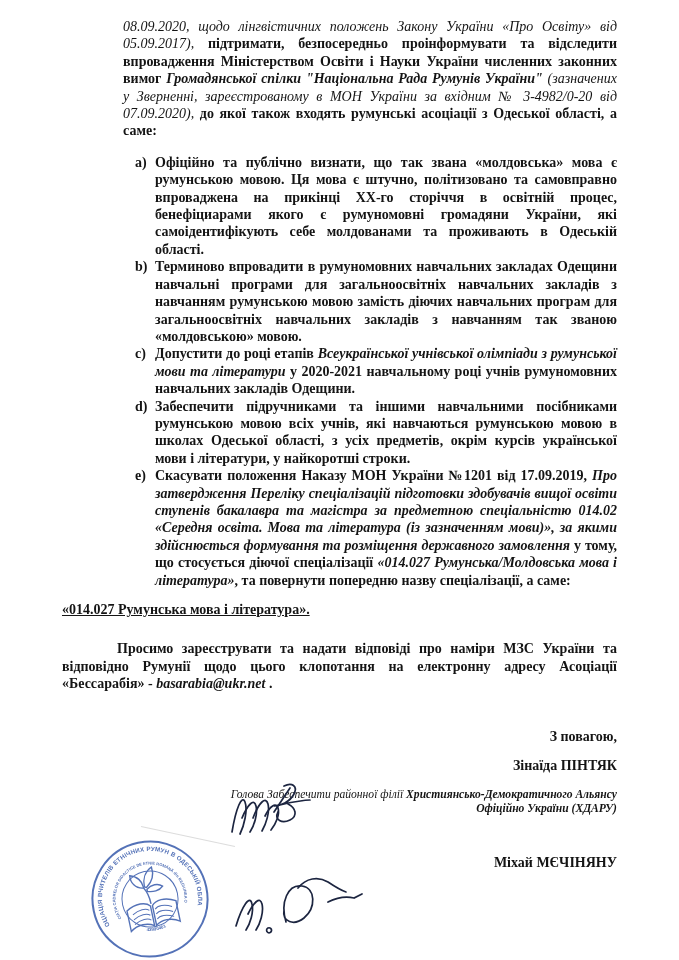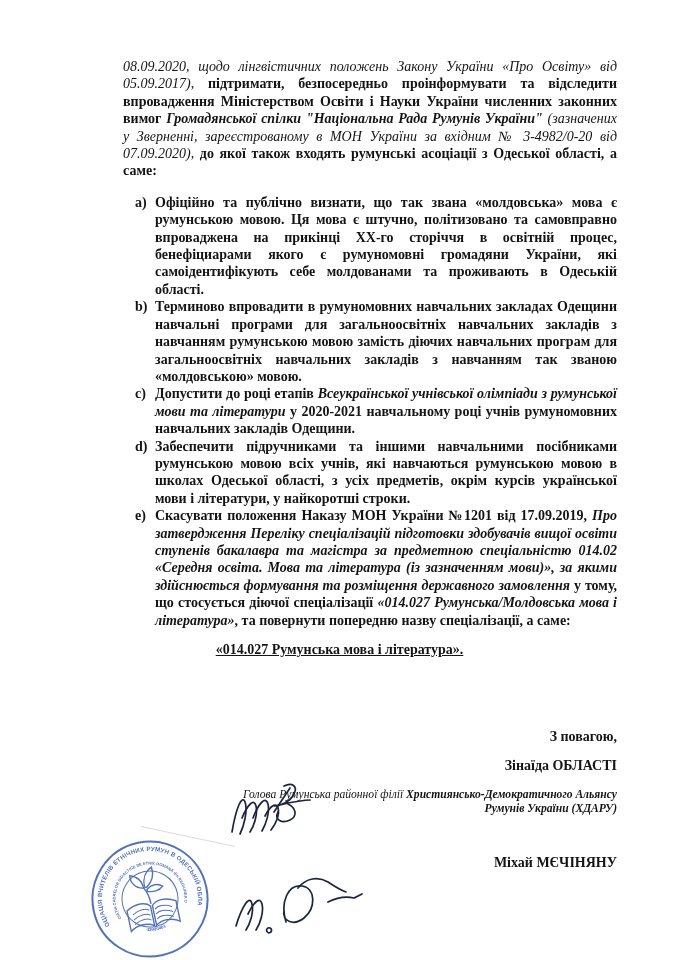--- a/index.html
+++ b/index.html
@@ -6,21 +6,21 @@
   .page{
     position:relative;
     width:679px;height:960px;
     background:#ffffff;
     overflow:hidden;
     font-family:"Liberation Serif","DejaVu Serif",serif;
     color:#141414;
     font-size:14px;
     line-height:17.4px;
   }
-  .content{padding:58px 62px 0 62px;}
+  .content{padding:18px 62px 0 62px;}
   .st-b{font-weight:bold;}
   .st-i{font-style:italic;}
   .st-bi{font-weight:bold;font-style:italic;}
   .intro{
     margin:0 0 4px 61px;
     text-align:justify;
   }
   ol.demands{
     list-style:none;
     margin:14px 0 12px 73px;
@@ -28,21 +28,20 @@
     text-align:justify;
   }
   ol.demands li{
     padding-left:20px;
     text-indent:-20px;
     text-align:justify;
   }
   .marker{display:inline-block;width:20px;text-indent:0;}
   .spec-line{
     margin:2px 0 0 0;
-    text-align:center;
   }
   .spec-line .u{text-decoration:underline;}
   .request{
     margin:22px 0 0 0;
     text-indent:55px;
     text-align:justify;
   }
   .footer{
     position:absolute;
     left:62px;right:62px;top:728px;height:232px;
@@ -78,40 +77,41 @@
         <li><span class="marker st-b">b)</span><span class="st-b">Терминово впровадити в румуномовних навчальних закладах Одещини навчальні програми для загальноосвітніх навчальних закладів з навчанням румунською мовою замість діючих навчальних програм для загальноосвітніх навчальних закладів з навчанням так званою «молдовською» мовою.</span></li>
         <li><span class="marker st-b">c)</span><span class="st-b">Допустити до році етапів </span><span class="st-bi">Всеукраїнської учнівської олімпіади з румунської мови та літератури</span><span class="st-b"> у 2020-2021 навчальному році учнів румуномовних навчальних закладів Одещини.</span></li>
         <li><span class="marker st-b">d)</span><span class="st-b">Забеспечити підручниками та іншими навчальними посібниками румунською мовою всіх учнів, які навчаються румунською мовою в школах Одеської області, з усіх предметів, окрім курсів української мови і літератури, у найкоротші строки.</span></li>
         <li><span class="marker st-b">e)</span><span class="st-b">Скасувати положення Наказу МОН України №1201 від 17.09.2019, </span><span class="st-bi">Про затвердження Переліку спеціалізацій підготовки здобувачів вищої освіти ступенів бакалавра та магістра за предметною спеціальністю 014.02 «Середня освіта. Мова та література (із зазначенням мови)», за якими здійснюється формування та розміщення державного замовлення</span><span class="st-b"> у тому, що стосується діючої спеціалізації </span><span class="st-bi">«014.027 Румунська/Молдовська мова і література»</span><span class="st-b">, та повернути попередню назву спеціалізації, а саме:</span></li>
       </ol>
 
     <p class="spec-line">
       <span class="u st-b">«014.027 Румунська мова і література».</span>
     </p>
 
+    <p class="request"><span class="st-b">Просимо зареєструвати та надати відповіді про наміри МЗС України та відповідно Румунії щодо цього клопотання на електронну адресу Асоціації «Бессарабія» - </span><span class="st-bi">basarabia@ukr.net</span><span class="st-b"> .</span></p>
   </div>
 
   <div class="footer">
     <p class="closing">З повагою,</p>
 
-    <div class="name">Зінаїда ОБЛАСТІ</div>
+    <div class="name">Зінаїда ПІНТЯК</div>
 
     <svg class="sig1" width="110" height="75" viewBox="0 0 110 75">
       <g fill="none" stroke="#1c2540" stroke-width="1.7" stroke-linecap="round">
         <path d="M6,58 C10,34 16,20 19,28 C22,36 18,52 14,60"></path>
         <path d="M16,44 C22,30 28,24 30,32 C32,40 28,52 24,58"></path>
         <path d="M27,44 C33,28 40,22 42,30 C44,38 40,50 36,57"></path>
         <path d="M39,42 C44,32 50,28 52,34 C54,40 50,50 45,56"></path>
         <path d="M48,38 L64,14"></path>
         <path d="M58,12 C66,8 72,12 68,20 C64,28 54,32 48,32 C58,30 74,26 84,26"></path>
         <path d="M62,30 C70,34 72,42 64,46 C56,50 48,46 52,38"></path>
       </g>
     </svg>
 
-    <div class="role"><span class="st-i">Голова Румунська районної філії </span><span class="st-bi">Християнсько-Демократичного Альянсу Румунів України (ХДАРУ)</span></div>
+    <div class="role"><span class="st-i">Голова Забеспечити районної філії </span><span class="st-bi">Християнсько-Демократичного Альянсу Офіційно України (ХДАРУ)</span></div>
 
     <svg class="sig2" width="140" height="80" viewBox="0 0 140 80">
       <g fill="none" stroke="#1c2540" stroke-width="1.7" stroke-linecap="round">
         <path d="M8,62 C14,42 22,30 24,40 C26,48 22,60 18,66"></path>
         <path d="M20,50 C26,38 32,32 34,40 C36,48 32,60 28,66"></path>
         <path d="M40,64 a2.5,2.5 0 1 1 -0.1,0.05"></path>
         <path d="M58,58 C52,38 60,20 74,22 C88,24 88,44 76,54 C66,62 54,58 56,46"></path>
         <path d="M70,24 C78,14 90,12 100,18 C106,22 112,26 118,28"></path>
         <path d="M100,38 C108,34 118,32 126,34 L134,30"></path>
       </g>

